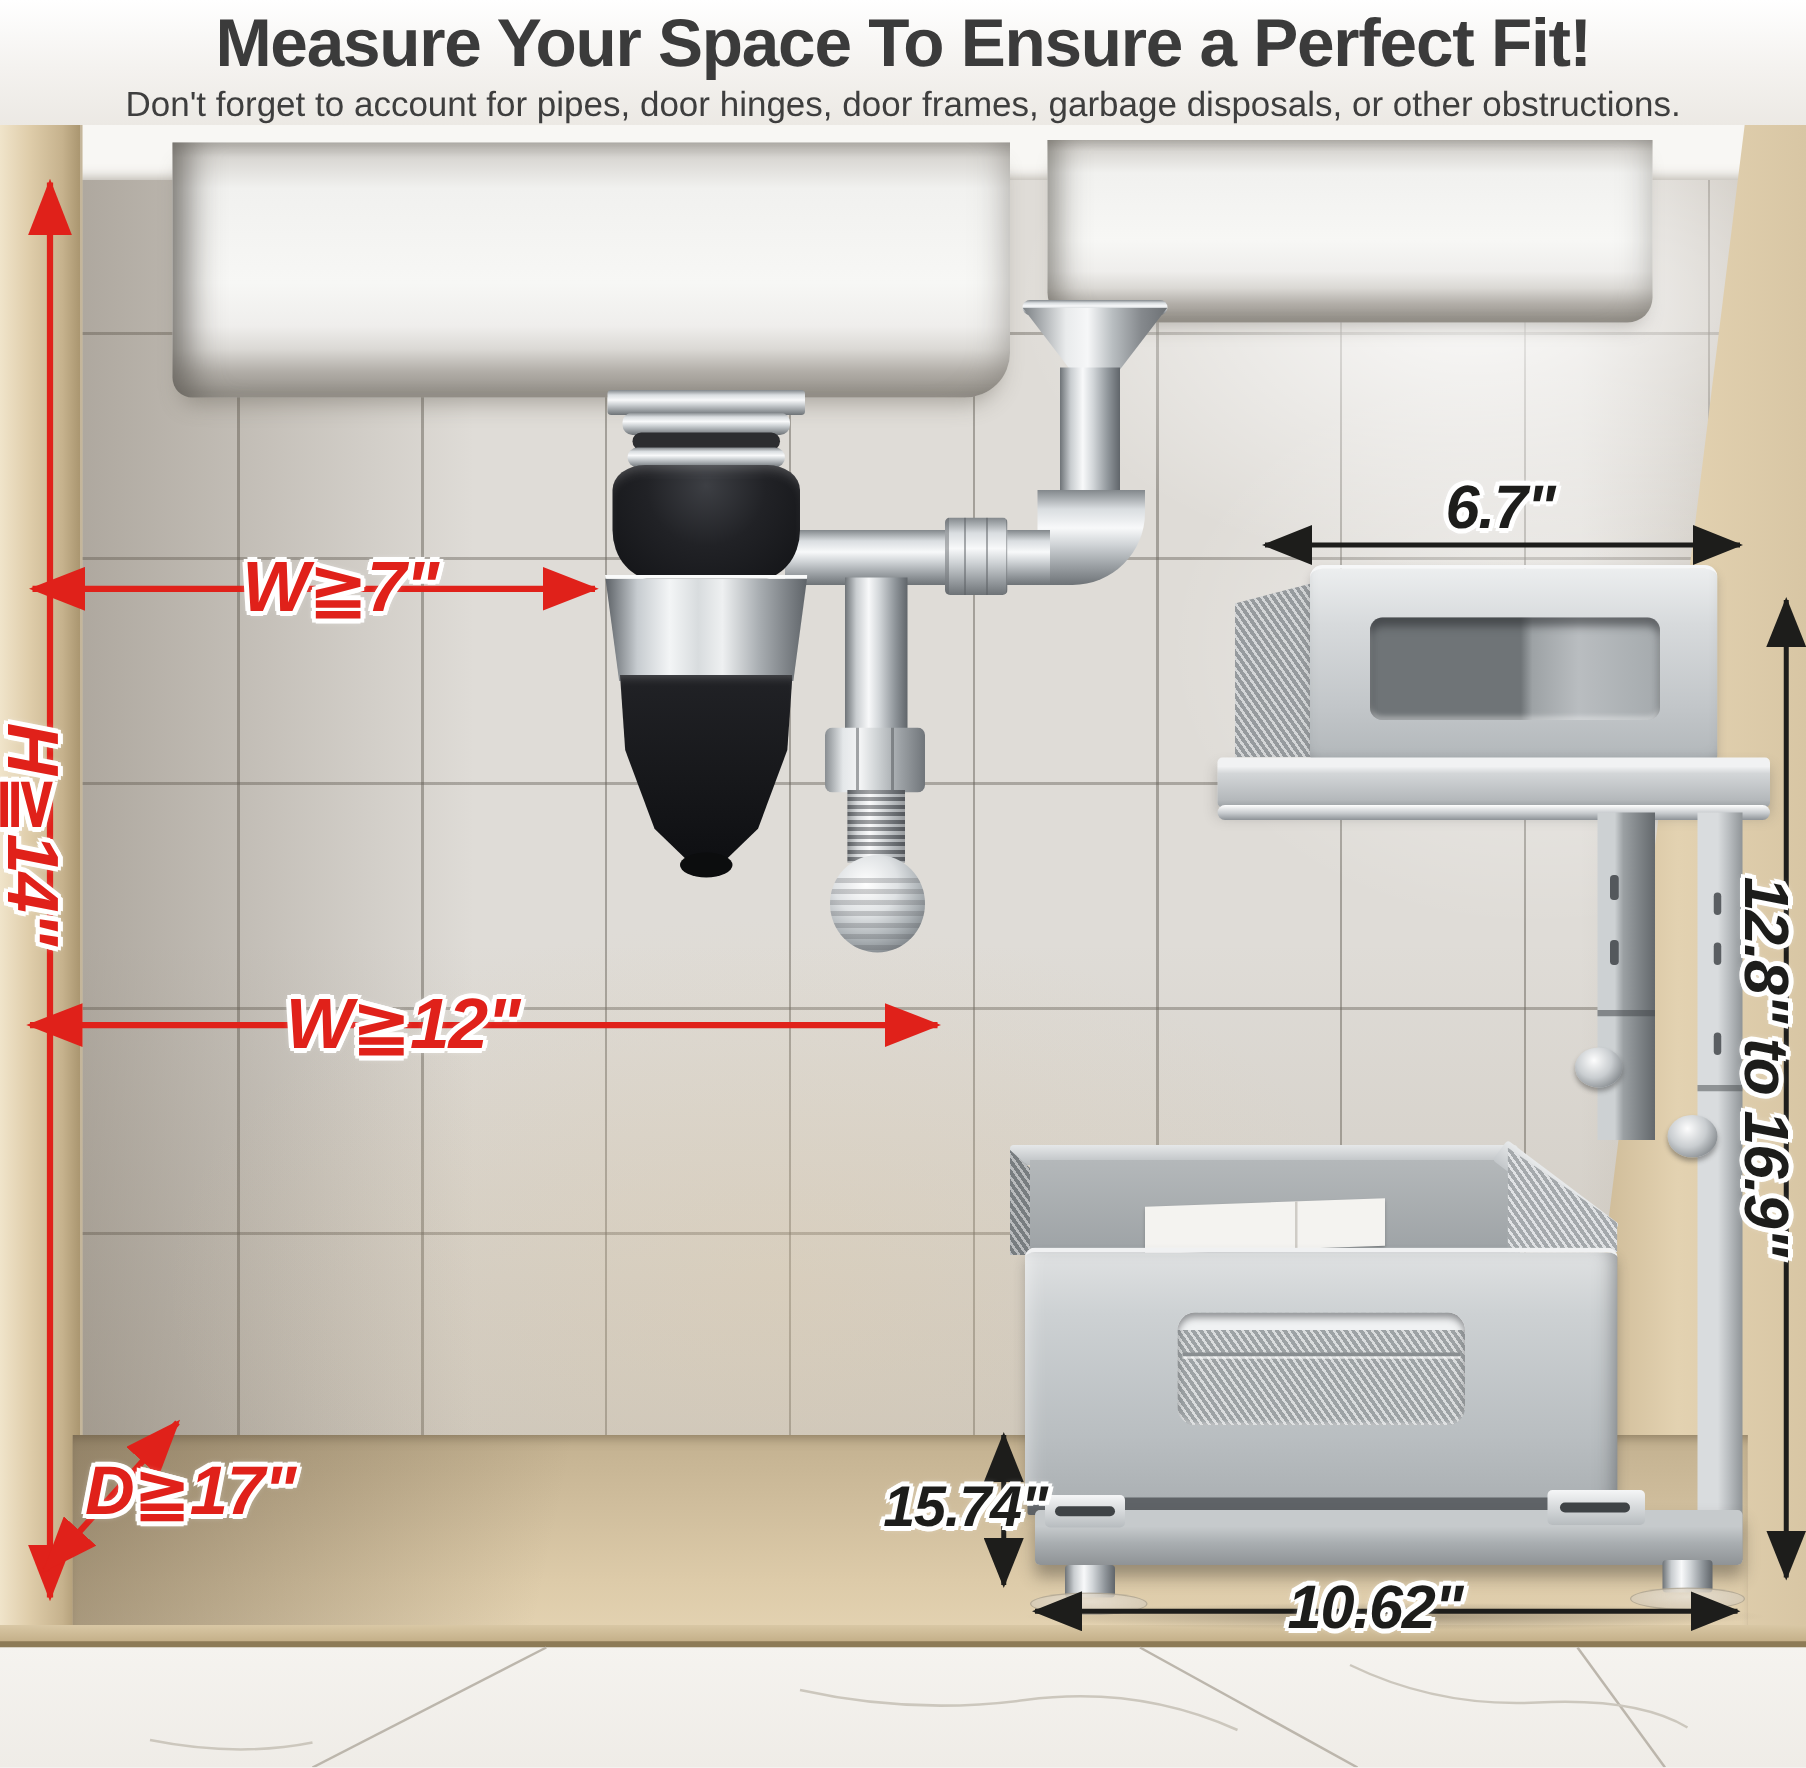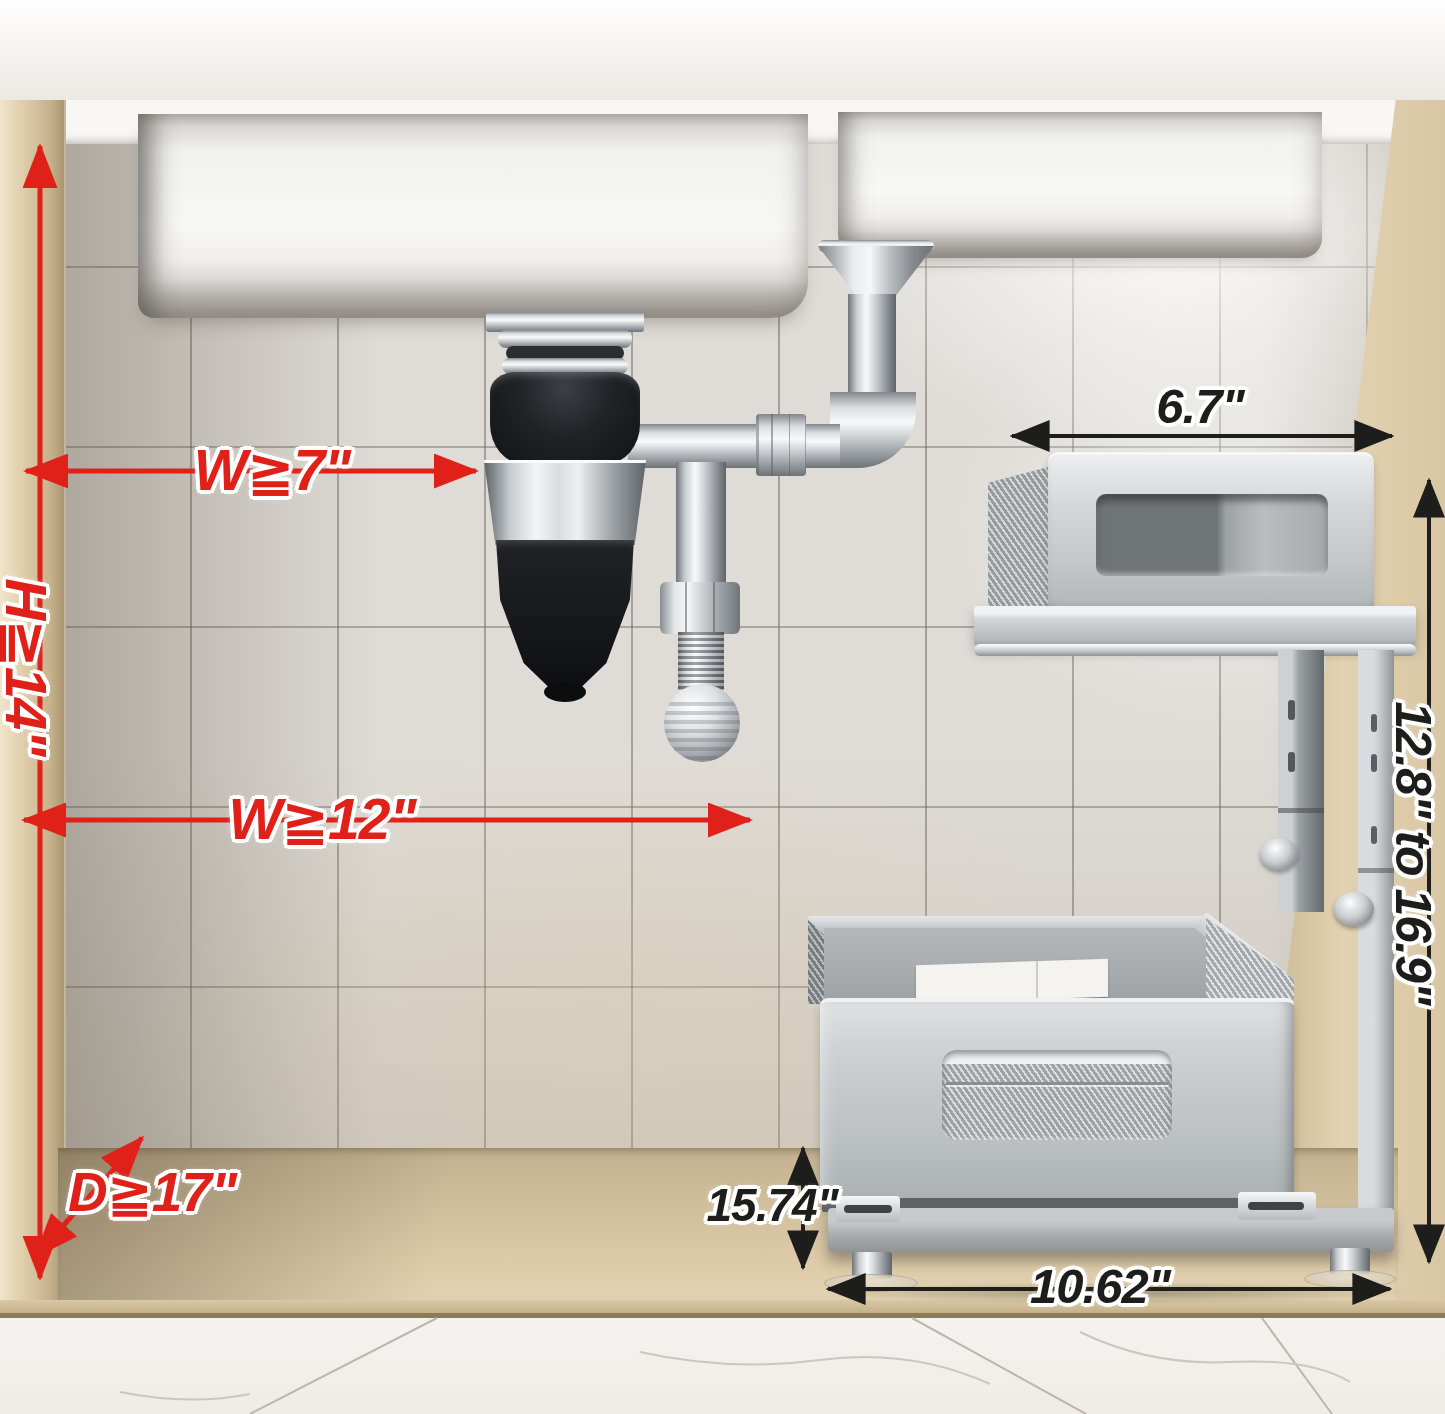--- a/index.html
+++ b/index.html
@@ -226,15 +226,17 @@
   <div class="lbl red rot" style="left:26px;top:667px;font-size:58px;">H≧14"</div>
   <div class="lbl red" style="left:272px;top:470px;font-size:57px;">W≧7"</div>
   <div class="lbl red" style="left:322px;top:819px;font-size:57px;">W≧12"</div>
   <div class="lbl red" style="left:152px;top:1192px;font-size:55px;">D≧17"</div>
   <div class="lbl blk" style="left:1200px;top:406px;font-size:49px;">6.7"</div>
   <div class="lbl blk rot" style="left:1413px;top:853px;font-size:50px;">12.8" to 16.9"</div>
   <div class="lbl blk" style="left:772px;top:1205px;font-size:46px;">15.74"</div>
   <div class="lbl blk" style="left:1100px;top:1286px;font-size:49px;">10.62"</div>
 
   <div class="header">
+    <h1>Measure Your Space To Ensure a Perfect Fit!</h1>
+    <p>Don't forget to account for pipes, door hinges, door frames, garbage disposals, or other obstructions.</p>
   </div>
 
 </div>
 
 </body></html>

